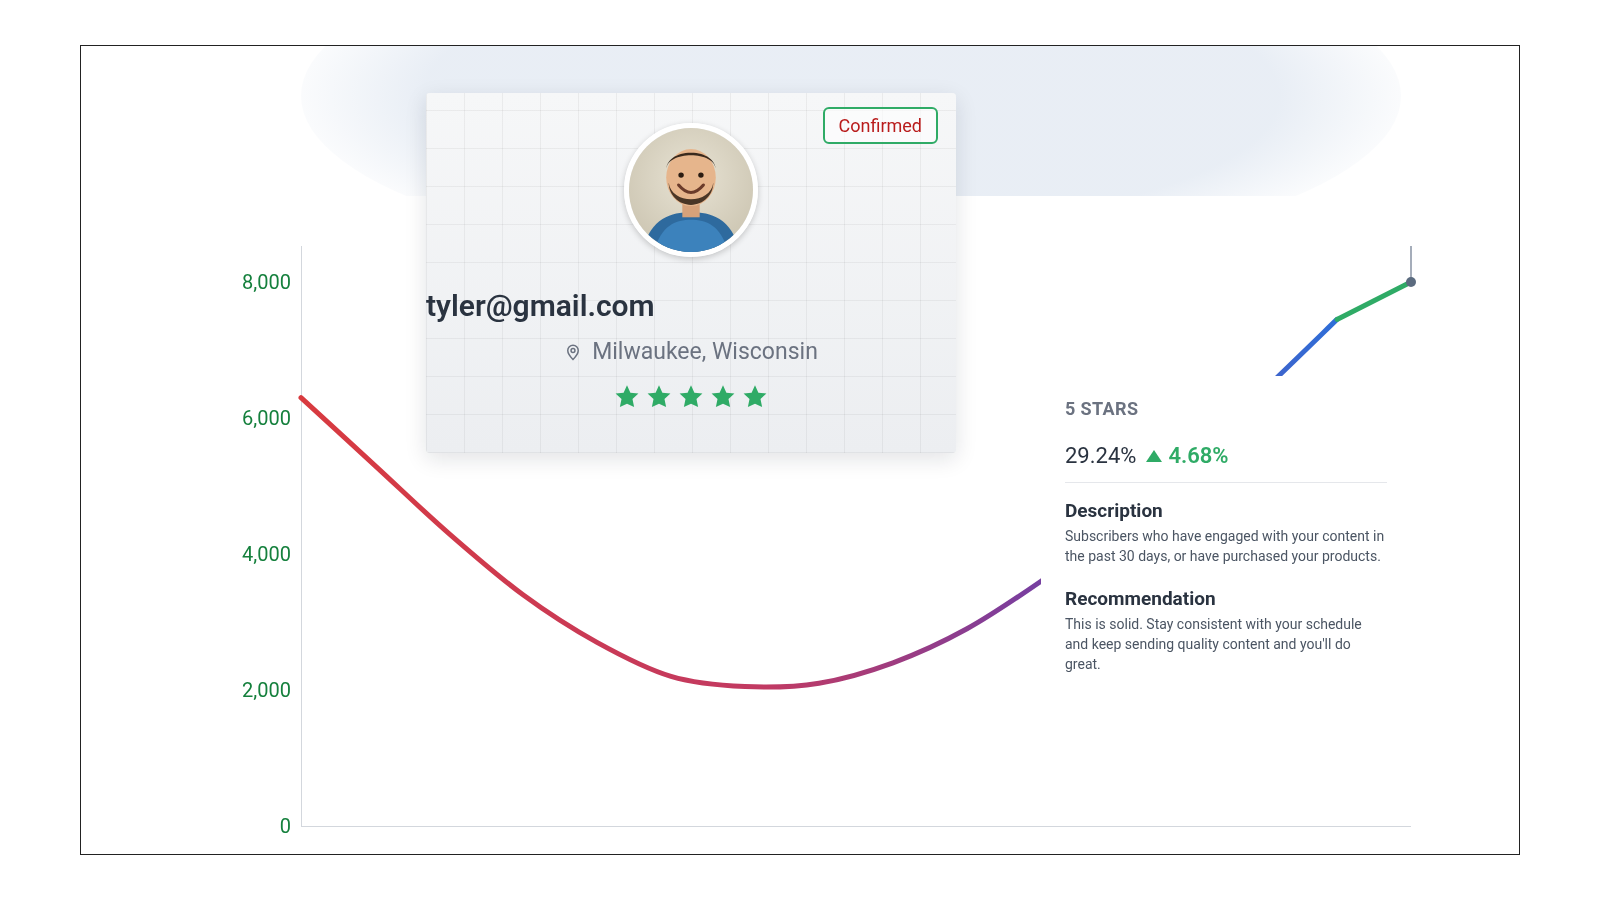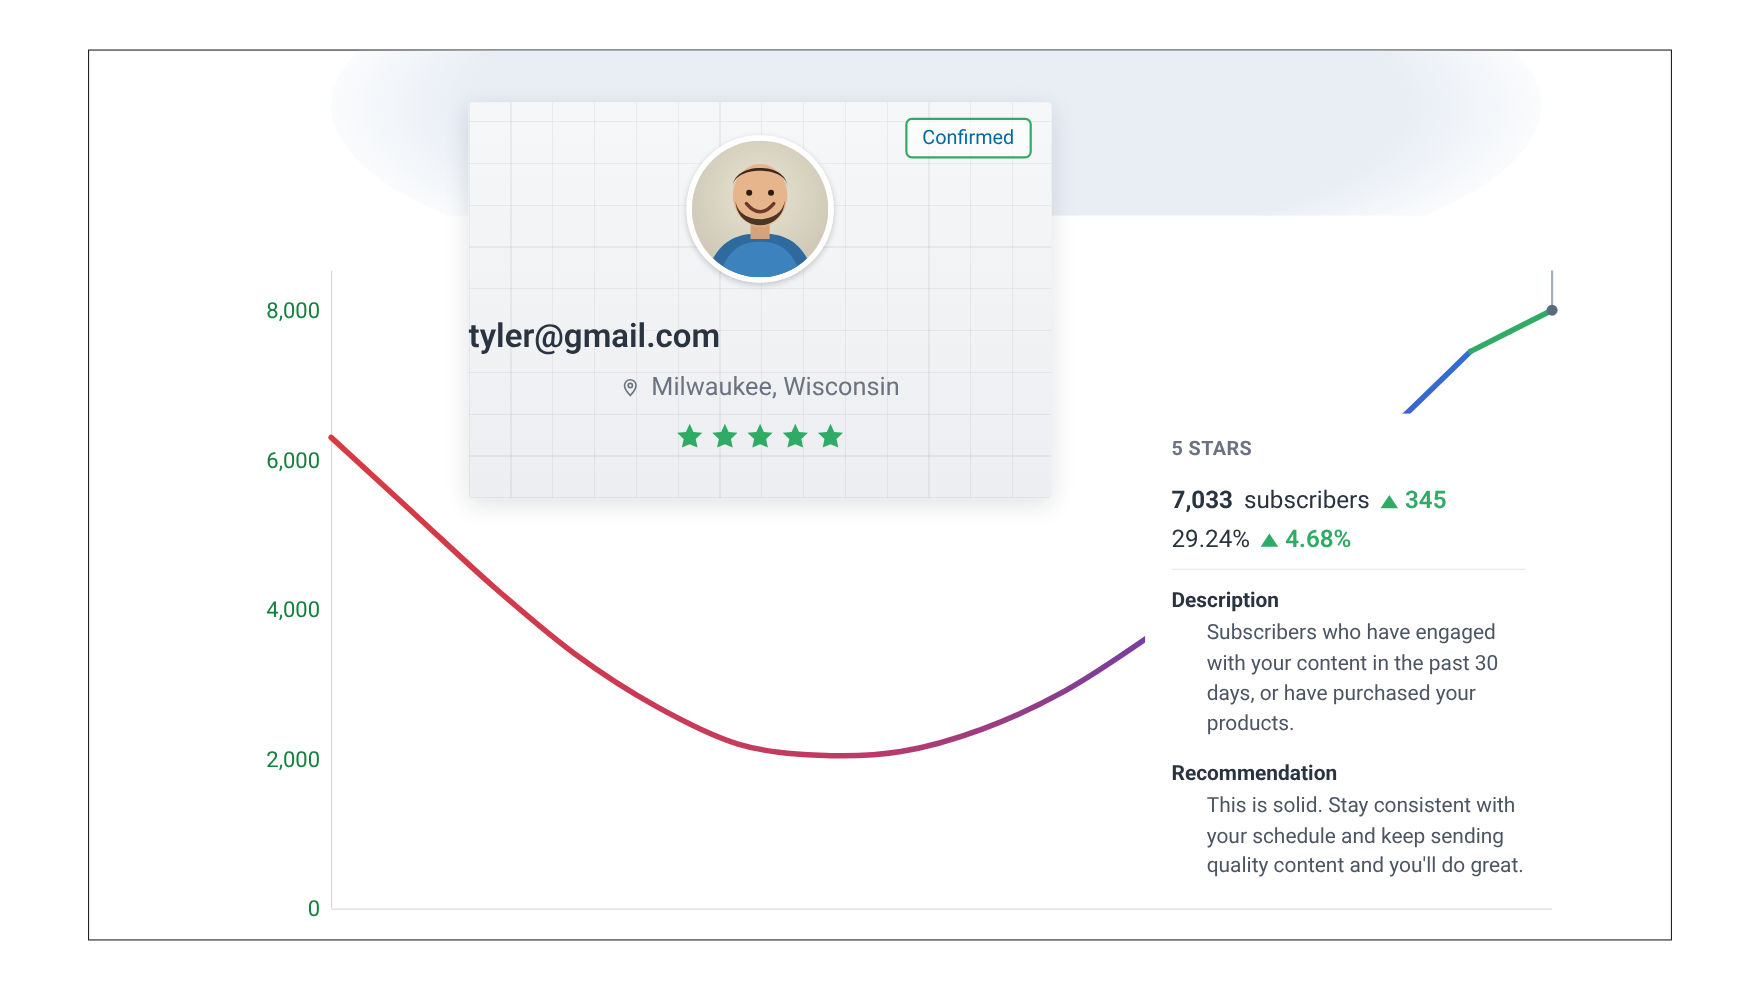--- a/index.html
+++ b/index.html
@@ -80,21 +80,21 @@
       repeating-linear-gradient( 90deg, rgba(0,0,0,.05) 0 1px, transparent 1px 38px),
       linear-gradient(#f6f7f8,#eceef1);
     filter: blur(.2px);
   }
   .confirmed-badge {
     position: absolute;
     right: 18px; top: 14px;
     padding: 6px 14px;
     border: 2px solid #2fab66;
     border-radius: 6px;
-    color: #0369a1;
+    color: #b91c1c;
     font-size: 18px;
     background: rgba(255,255,255,.6);
   }
   .avatar {
     position: absolute;
     left: 50%; top: 30px;
     width: 134px; height: 134px;
     transform: translateX(-50%);
     border-radius: 50%;
     border: 5px solid #fff;
@@ -151,24 +151,23 @@
   .tri { width: 0; height: 0; border-left: 8px solid transparent; border-right: 8px solid transparent; border-bottom: 12px solid #2fab66; display: inline-block; }
   .stats-sep {
     border: none; border-top: 1px solid #e5e7eb;
     margin: 14px 0 16px;
   }
   .stats-h {
     font-size: 19px; font-weight: 700; color: #2a3340;
     margin-bottom: 4px;
   }
   .stats-p {
-    font-size: 19px; color: #4b5563;
+    font-size: 14px; color: #4b5563;
     line-height: 1.45;
     margin-bottom: 20px;
-    margin-left: 32px;
   }
   .stats-p:last-child { margin-bottom: 0; }
 </style>
 </head>
 <body>
 
 <div class="stage">
   <div class="frame">
 
     <div class="halo"></div>
@@ -251,28 +250,20 @@
             </svg></span><span class="star"><svg viewBox="0 0 24 24">
               <path d="M12 2l2.9 6.3 6.9.7-5.1 4.7 1.4 6.8L12 17.8 5.9 20.5l1.4-6.8L2.2 9l6.9-.7L12 2z"></path>
             </svg></span><span class="star"><svg viewBox="0 0 24 24">
               <path d="M12 2l2.9 6.3 6.9.7-5.1 4.7 1.4 6.8L12 17.8 5.9 20.5l1.4-6.8L2.2 9l6.9-.7L12 2z"></path>
             </svg></span></div>
     </div>
 
     <div class="stats-panel">
       <div class="stats-title">5 STARS</div>
 
-      <div class="stats-row">
-        <span class="count">7,033</span>
-        <span>subscribers</span>
-        <span class="delta">
-          <span class="tri"></span>
-          <span>345</span>
-        </span>
-      </div>
 
       <div class="stats-row">
         <span>29.24%</span>
         <span class="delta">
           <span class="tri"></span>
           <span>4.68%</span>
         </span>
       </div>
 
       <hr class="stats-sep">

